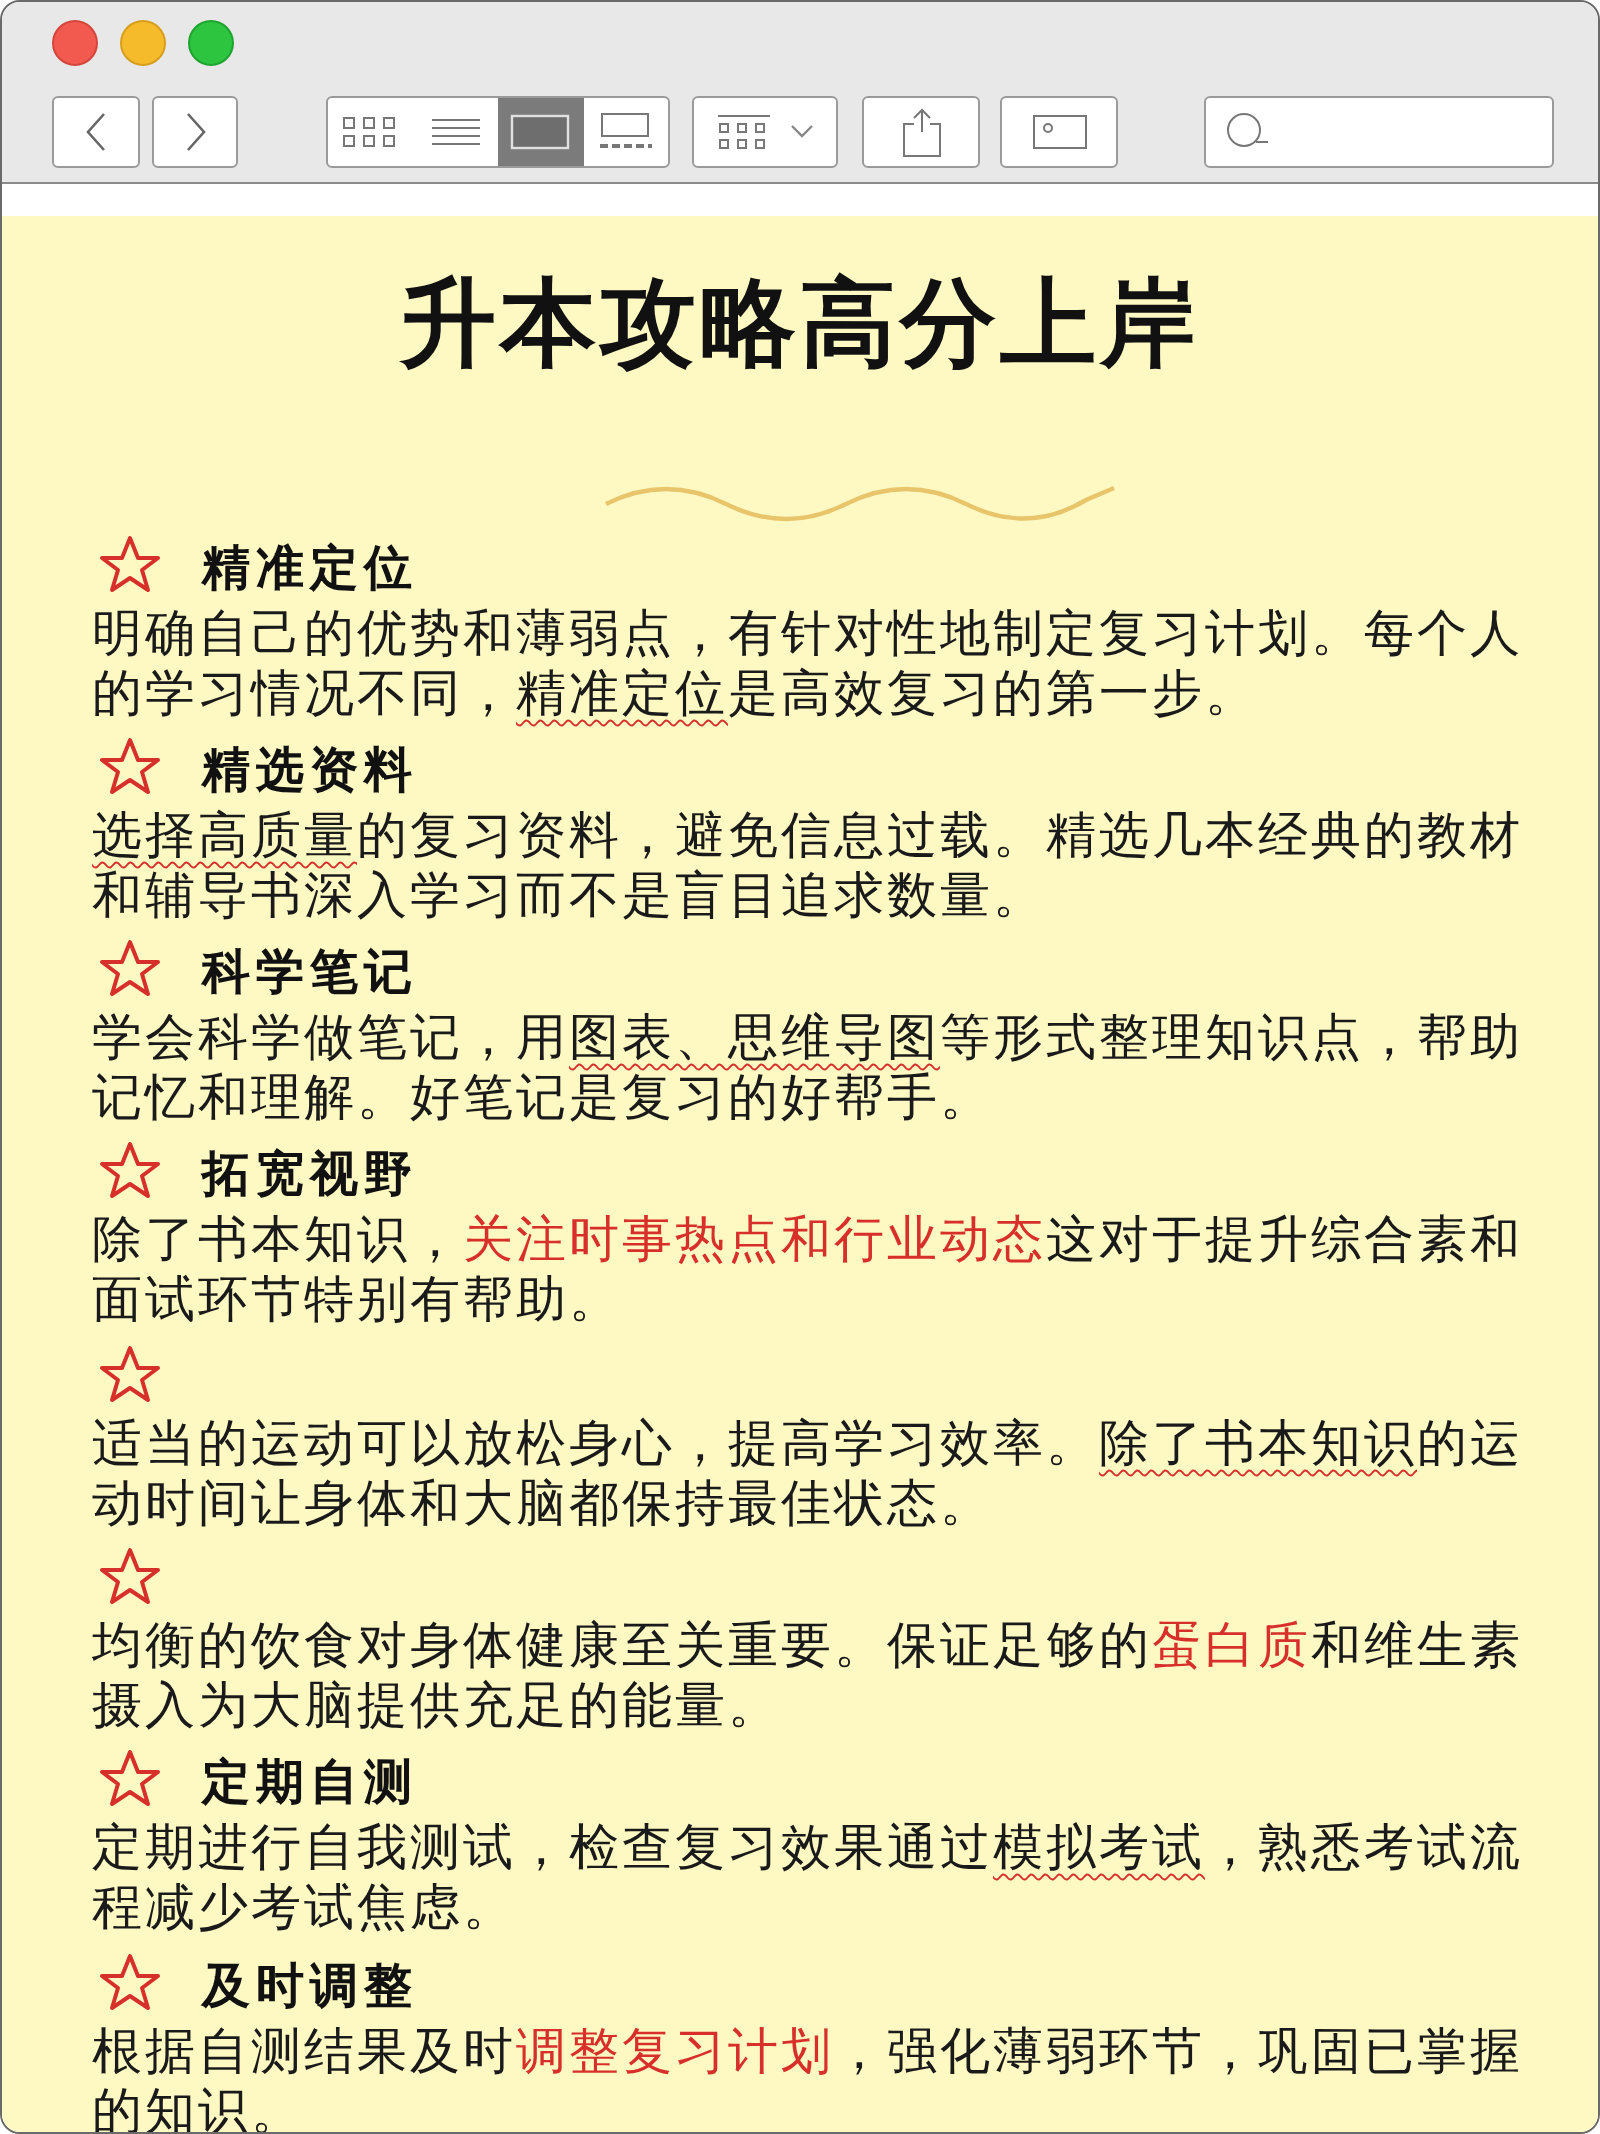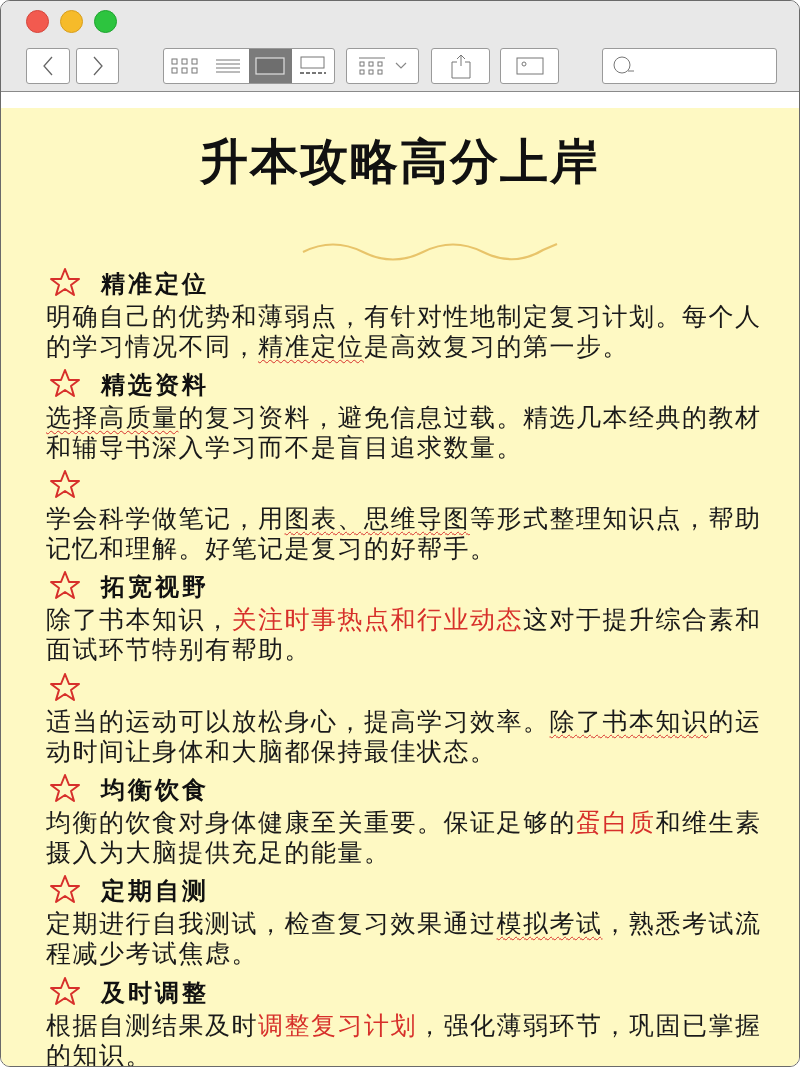--- a/index.html
+++ b/index.html
@@ -169,20 +169,21 @@
               </svg></span>
             <span class="sec-title">精选资料</span>
           </div>
           <div class="sec-body"><span class="wavy">选择高质量</span><span>的复习资料，避免信息过载。精选几本经典的教材和辅导书深入学习而不是盲目追求数量。</span></div>
         </div>
         <div class="section" style="top: 360px;">
           <div class="sec-head">
             <span><svg viewBox="0 0 32 32" class="star">
                 <path d="M16,3 L20,13 L30,13 L22,19 L25,29 L16,23 L7,29 L10,19 L2,13 L12,13 Z" fill="none" stroke="#d7302b" stroke-width="2" stroke-linejoin="round"></path>
               </svg></span>
+            <span class="sec-title">科学笔记</span>
           </div>
           <div class="sec-body"><span>学会科学做笔记，用</span><span class="wavy">图表、思维导图</span><span>等形式整理知识点，帮助记忆和理解。好笔记是复习的好帮手。</span></div>
         </div>
         <div class="section" style="top: 461px;">
           <div class="sec-head">
             <span><svg viewBox="0 0 32 32" class="star">
                 <path d="M16,3 L20,13 L30,13 L22,19 L25,29 L16,23 L7,29 L10,19 L2,13 L12,13 Z" fill="none" stroke="#d7302b" stroke-width="2" stroke-linejoin="round"></path>
               </svg></span>
             <span class="sec-title">拓宽视野</span>
           </div>
@@ -194,21 +195,20 @@
                 <path d="M16,3 L20,13 L30,13 L22,19 L25,29 L16,23 L7,29 L10,19 L2,13 L12,13 Z" fill="none" stroke="#d7302b" stroke-width="2" stroke-linejoin="round"></path>
               </svg></span>
           </div>
           <div class="sec-body"><span>适当的运动可以放松身心，提高学习效率。</span><span class="wavy">除了书本知识</span><span>的运动时间让身体和大脑都保持最佳状态。</span></div>
         </div>
         <div class="section" style="top: 664px;">
           <div class="sec-head">
             <span><svg viewBox="0 0 32 32" class="star">
                 <path d="M16,3 L20,13 L30,13 L22,19 L25,29 L16,23 L7,29 L10,19 L2,13 L12,13 Z" fill="none" stroke="#d7302b" stroke-width="2" stroke-linejoin="round"></path>
               </svg></span>
-            <span class="sec-title">均衡饮食</span>
           </div>
           <div class="sec-body"><span>均衡的饮食对身体健康至关重要。保证足够的</span><span class="hl">蛋白质</span><span>和维生素摄入为大脑提供充足的能量。</span></div>
         </div>
         <div class="section" style="top: 765px;">
           <div class="sec-head">
             <span><svg viewBox="0 0 32 32" class="star">
                 <path d="M16,3 L20,13 L30,13 L22,19 L25,29 L16,23 L7,29 L10,19 L2,13 L12,13 Z" fill="none" stroke="#d7302b" stroke-width="2" stroke-linejoin="round"></path>
               </svg></span>
             <span class="sec-title">定期自测</span>
           </div>

